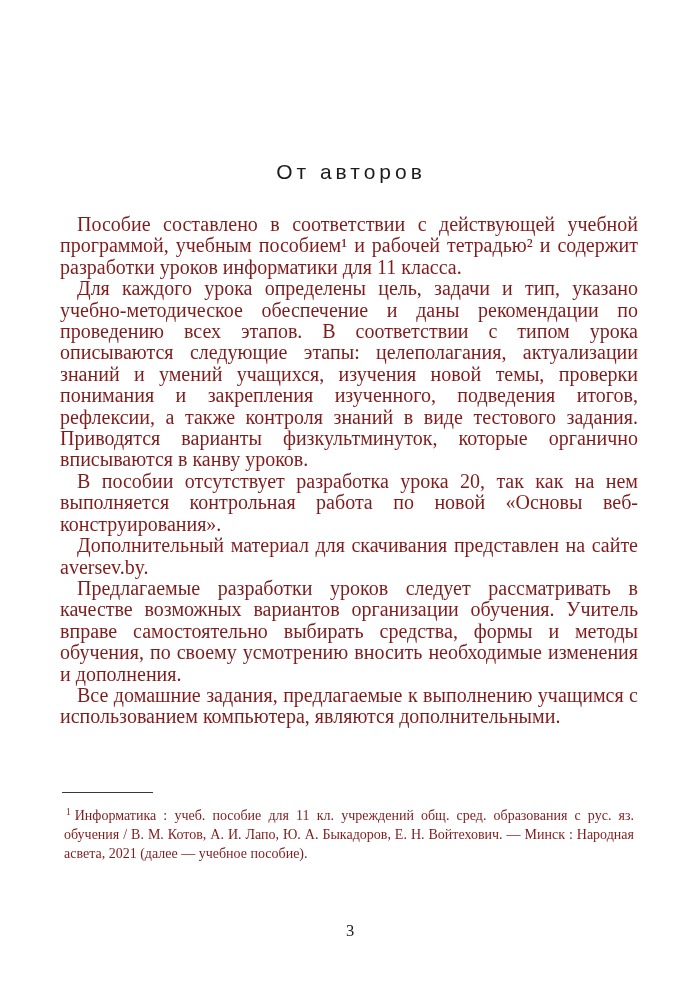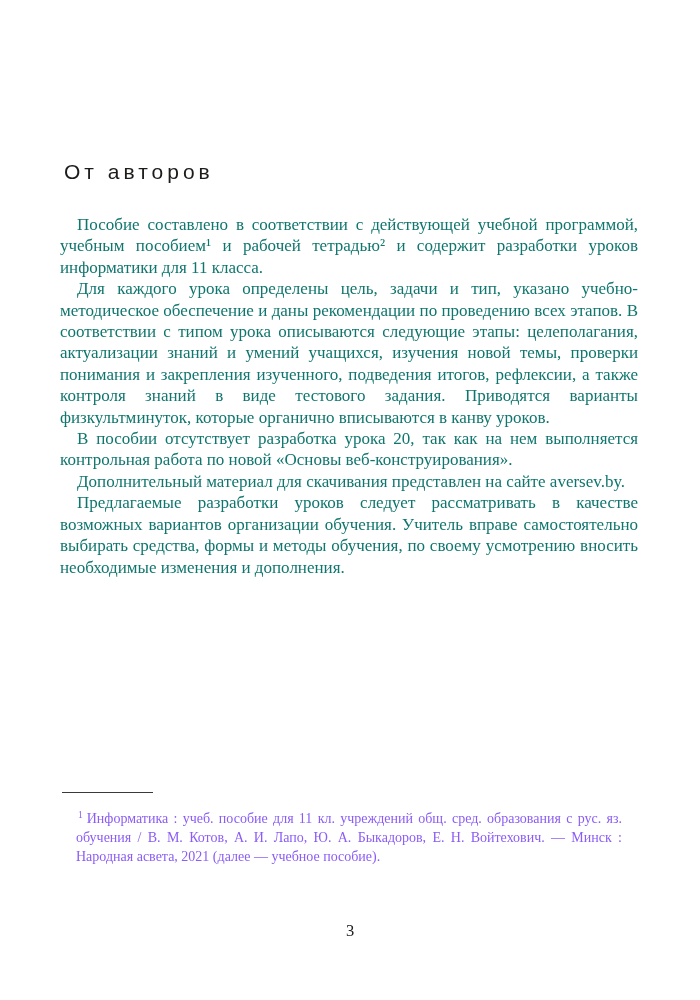--- a/index.html
+++ b/index.html
@@ -22,52 +22,52 @@
     top: 161px;
     width: 578px;
   }
   .title {
     font-family: "Liberation Sans", sans-serif;
     font-size: 21px;
     font-weight: 500;
     letter-spacing: 4px;
     text-indent: 4px; 
     line-height: 22px;
-    text-align: left;
+    text-align: center;
     color: #1d1c1b;
     margin: 0 0 31px 0;
   }
   .body-text p {
     margin: 0;
-    font-size: 17px;
+    font-size: 20px;
     line-height: 21.4px;
     text-align: justify;
     text-indent: 17px;
     hyphens: auto;
-    color: #0f766e;
+    color: #7f1d1d;
   }
   .footnotes {
     position: absolute;
     left: 60px;
     top: 792px;
     width: 578px;
   }
   .fn-rule {
     width: 91px;
     height: 0;
     border: none;
     border-top: 1.6px solid #3c3a38;
     margin: 0 0 13px 2px;
   }
   .footnote {
-    margin: 16px;
+    margin: 4px;
     font-size: 14px;
     line-height: 19px;
     text-align: justify;
-    color: #8b5cf6;
+    color: #7f1d1d;
   }
   .footnote sup {
     font-size: 9.5px;
     line-height: 0;
     vertical-align: 5px;
     margin: 0 4px 0 2px;
   }
   .page-number {
     position: absolute;
     top: 921px;
@@ -86,20 +86,21 @@
 
   <div class="content">
     <h1 class="title">От авторов</h1>
 
     <div class="body-text">
       <p>Пособие составлено в соответствии с действующей учебной программой, учебным пособием¹ и рабочей тетрадью² и содержит разработки уроков информатики для 11 класса.</p>
       <p>Для каждого урока определены цель, задачи и тип, указано учебно-методическое обеспечение и даны рекомендации по проведению всех этапов. В соответствии с типом урока описываются следующие этапы: целеполагания, актуализации знаний и умений учащихся, изучения новой темы, проверки понимания и закрепления изученного, подведения итогов, рефлексии, а также контроля знаний в виде тестового задания. Приводятся варианты физкультминуток, которые органично вписываются в канву уроков.</p>
       <p>В пособии отсутствует разработка урока 20, так как на нем выполняется контрольная работа по новой «Основы веб-конструирования».</p>
       <p>Дополнительный материал для скачивания представлен на сайте aversev.by.</p>
       <p>Предлагаемые разработки уроков следует рассматривать в качестве возможных вариантов организации обучения. Учитель вправе самостоятельно выбирать средства, формы и методы обучения, по своему усмотрению вносить необходимые изменения и дополнения.</p>
+      <p>Все домашние задания, предлагаемые к выполнению учащимся с использованием компьютера, являются дополнительными.</p>
     </div>
   </div>
 
   <div class="footnotes">
     <hr class="fn-rule">
     <p class="footnote"><sup>1</sup><span>Информатика : учеб. пособие для 11 кл. учреждений общ. сред. образования с рус. яз. обучения / В. М. Котов, А. И. Лапо, Ю. А. Быкадоров, Е. Н. Войтехович. — Минск : Народная асвета, 2021 (далее — учебное пособие).</span></p>
   </div>
 
   <div class="page-number">3</div>
 

